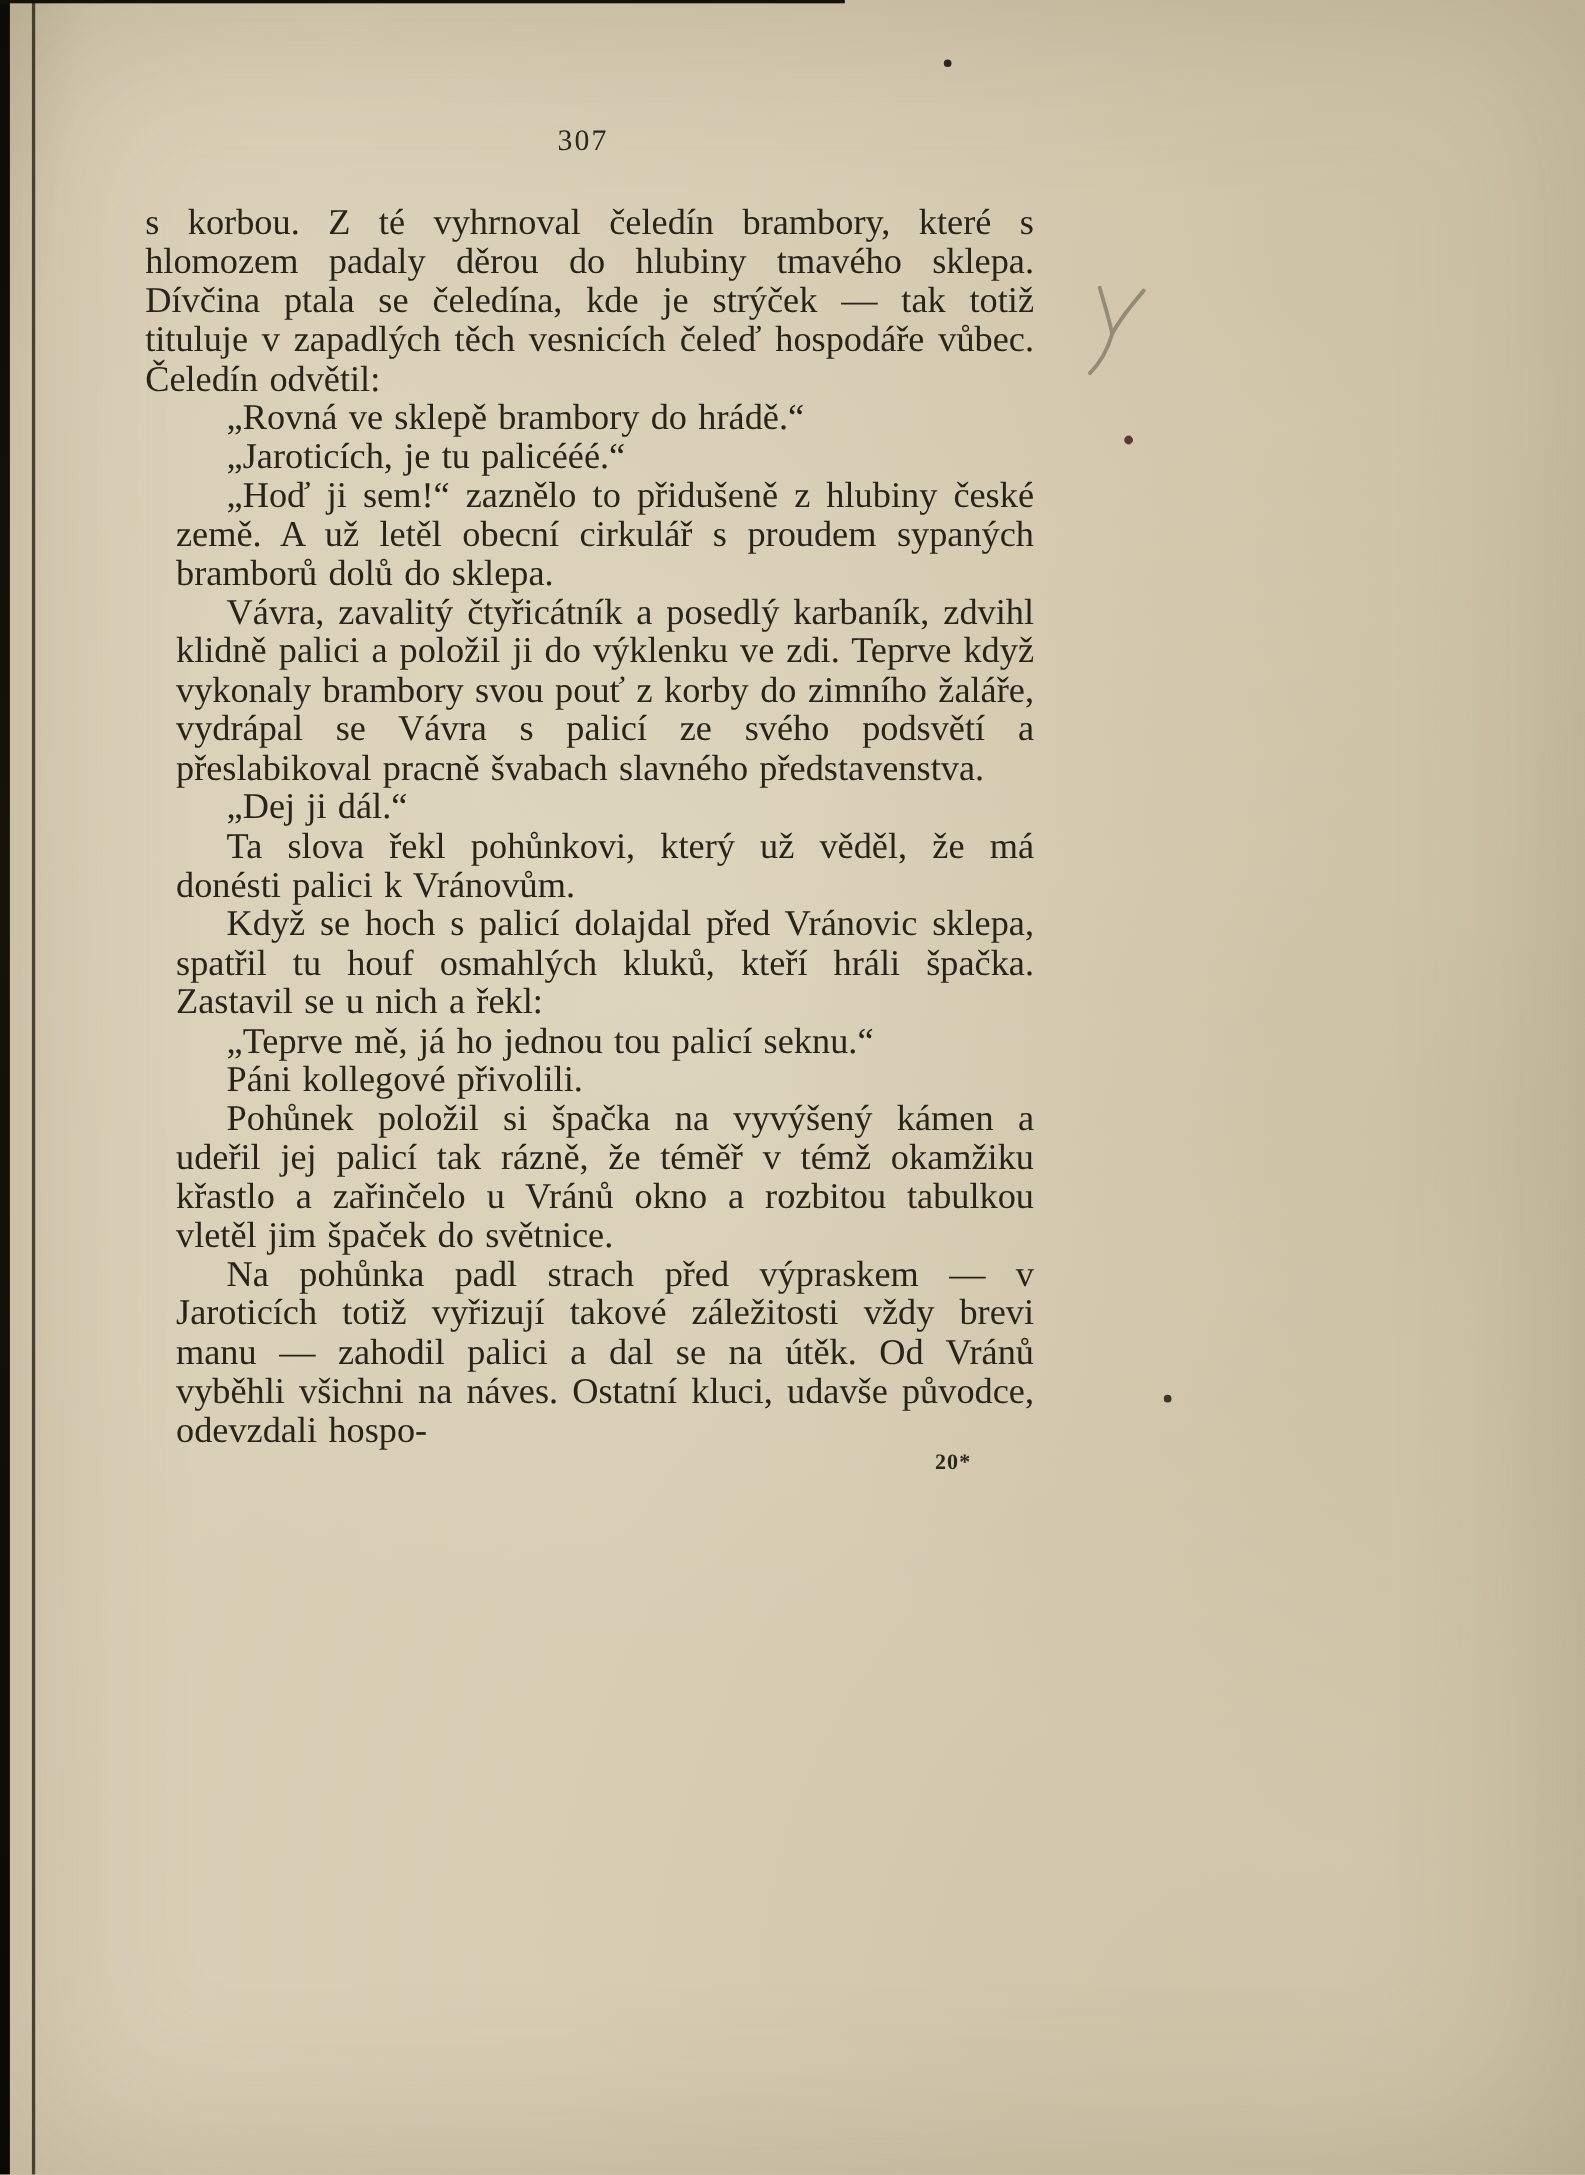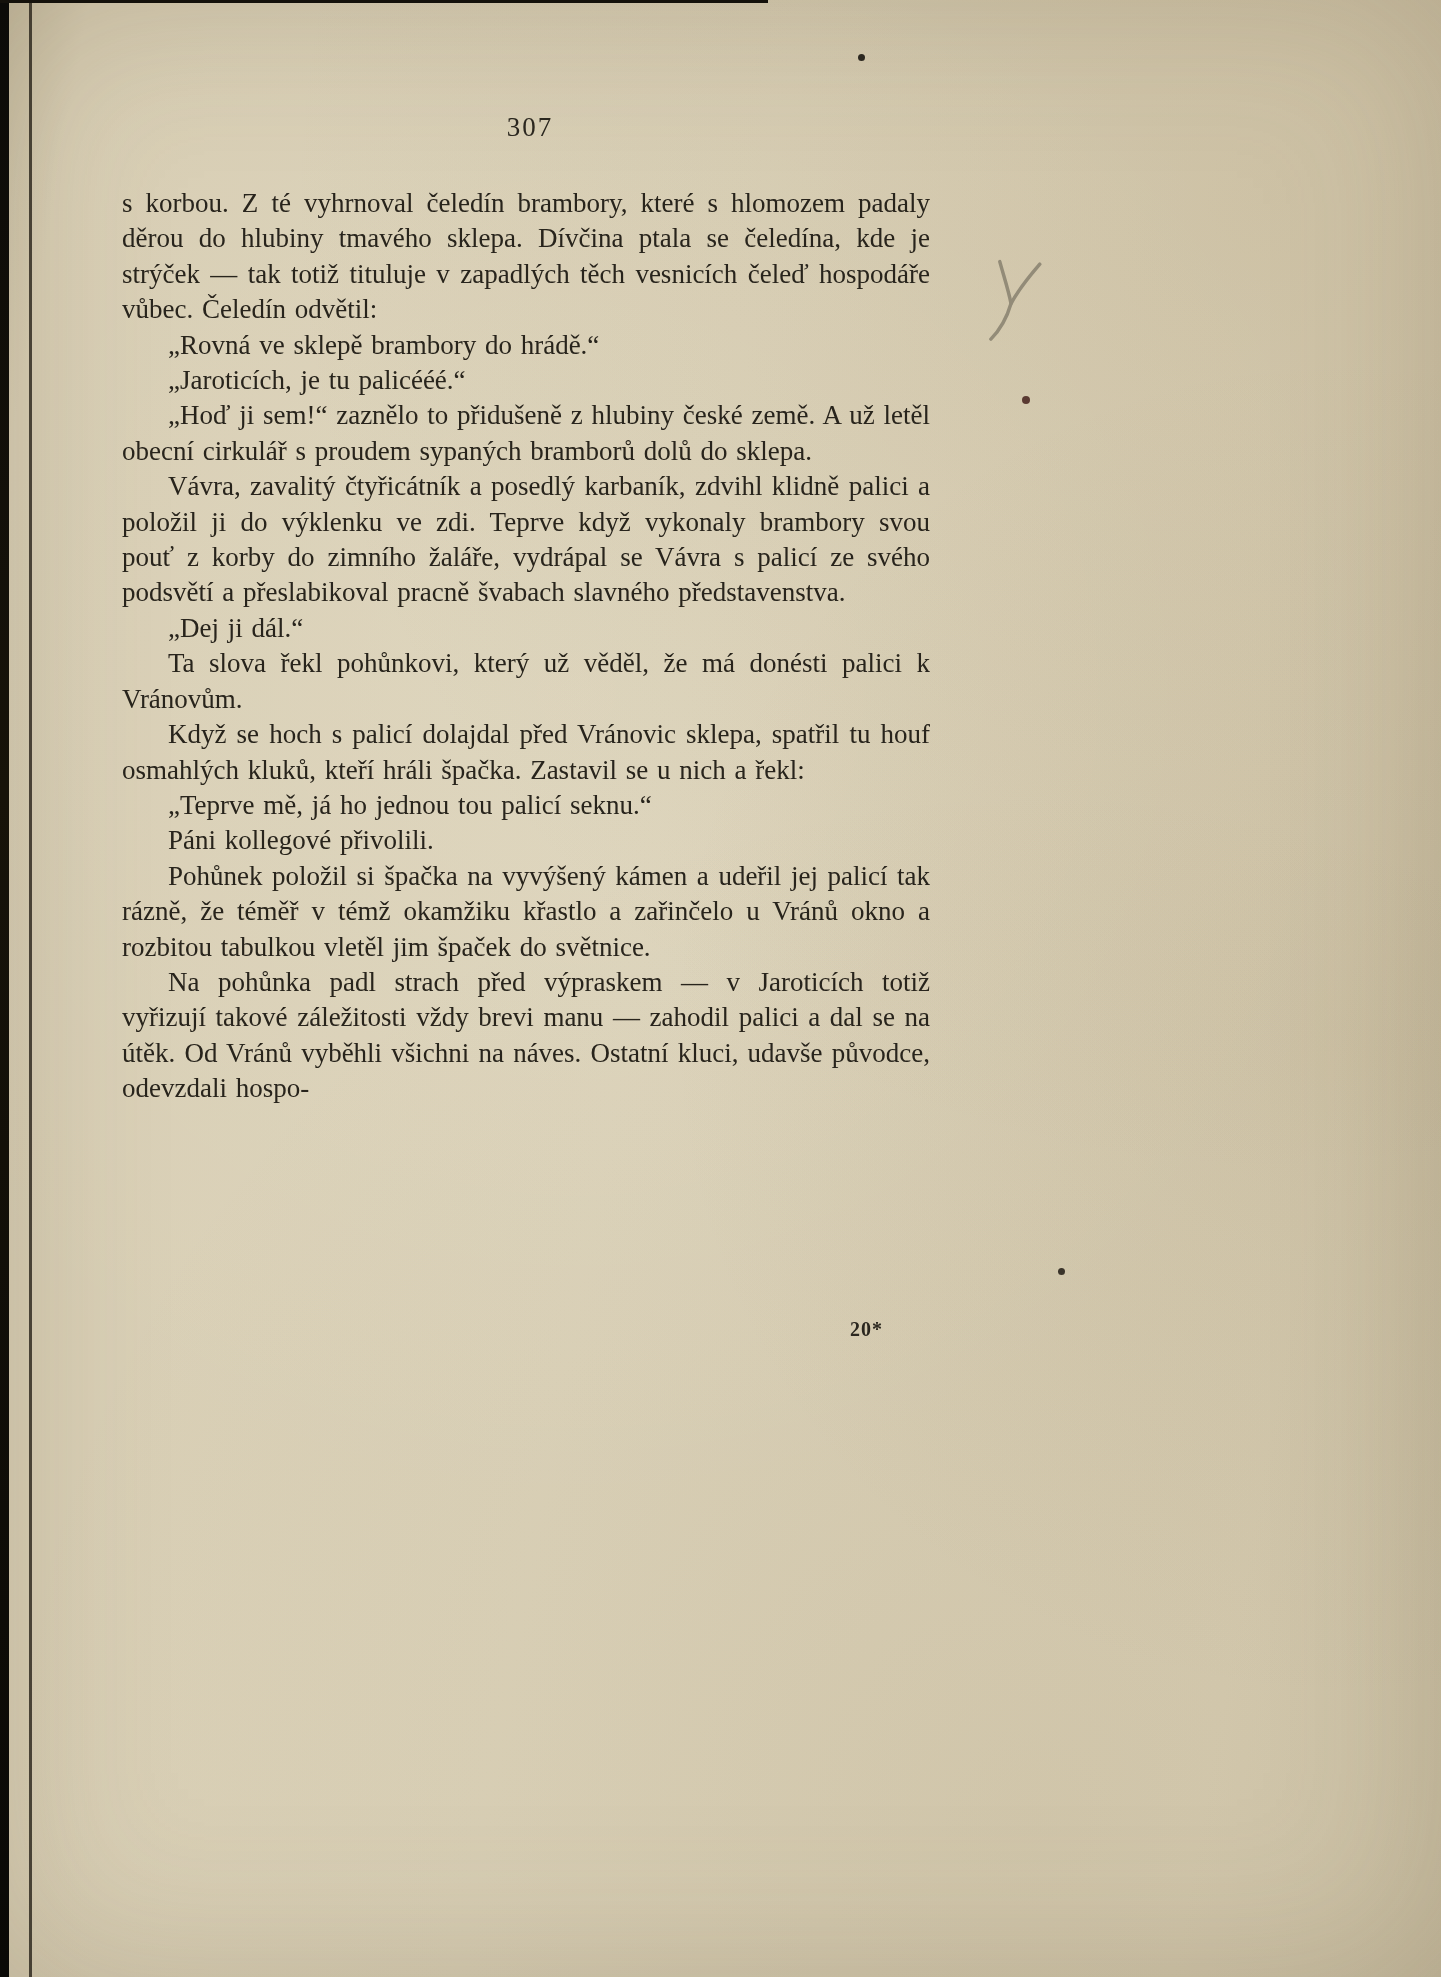--- a/index.html
+++ b/index.html
@@ -35,26 +35,26 @@
     background: #14110b;
   }
 
   .page-number {
     position: absolute; top: 112px; left: 126px; width: 808px;
     text-align: center; font-size: 27px; letter-spacing: 2px;
     font-weight: normal; color: #2b271f;
   }
 
   .text-block {
-    position: absolute; top: 186px; left: 122px; width: 808px;
-    font-size: 27px; line-height: 35.4px;
+    position: absolute; top: 186px; left: 132px; width: 808px;
+    font-size: 33px; line-height: 35.4px;
     text-align: justify; color: #28241c;
   }
   .para { margin: 0; word-spacing: 2px; }
-  .para.indent { text-indent: 46px; }
+  .para.indent { text-indent: 46px; margin-left: 28px; }
 
   .signature {
     position: absolute; top: 1318px; left: 850px;
     font-size: 20px; font-weight: bold; letter-spacing: 1px; color: #2b271f;
   }
 
   .hand-mark {
     position: absolute; left: 986px; top: 258px;
     opacity: 0.75; transform: rotate(8deg);
   }

